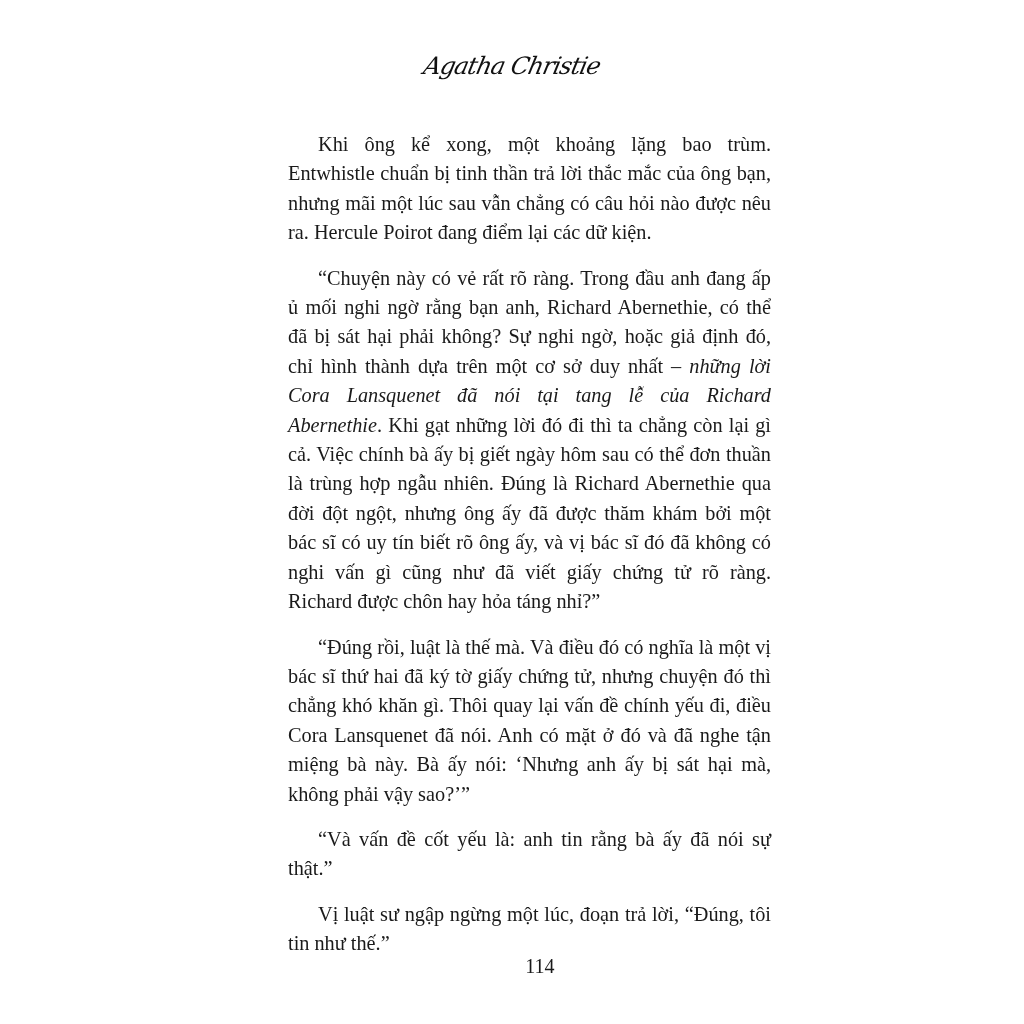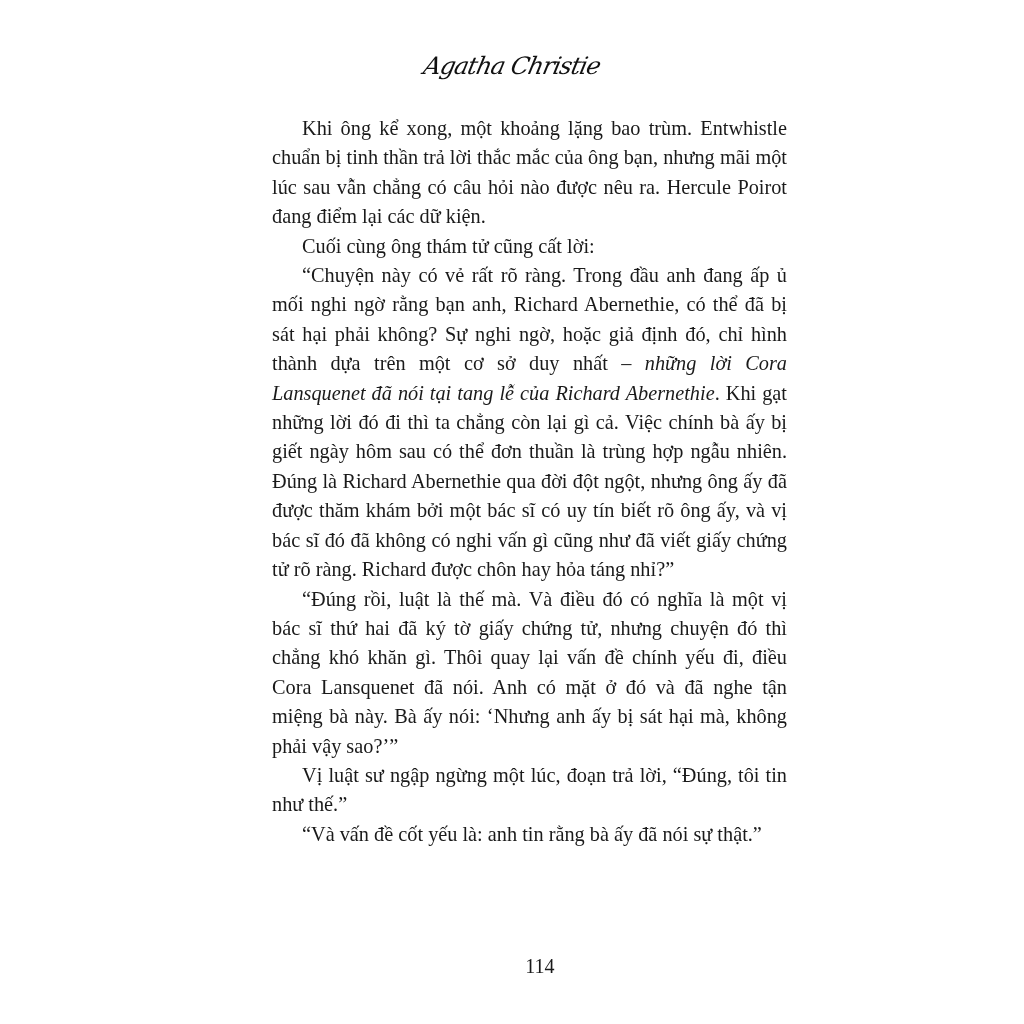--- a/index.html
+++ b/index.html
@@ -33,21 +33,21 @@
       left: 272px;
       width: 515px;
       font-family: "Liberation Serif", "DejaVu Serif", serif;
       font-size: 20.3px;
       line-height: 29.4px;
       text-align: justify;
       text-align-last: left;
       color: #1a1a1a;
     }
     .para {
-      margin: 0;
+      margin: 16px;
       text-indent: 30px;
     }
     .para em {
     }
     .page-number {
       position: absolute;
       top: 955px;
       left: 0;
       width: 1024px;
       text-align: center;
@@ -57,20 +57,19 @@
       padding-left: 28px;
     }
   </style>
 </head>
 <body>
 
 <div class="header-signature">Agatha Christie</div>
 
 <div class="text-column">
   <p class="para">Khi ông kể xong, một khoảng lặng bao trùm. Entwhistle chuẩn bị tinh thần trả lời thắc mắc của ông bạn, nhưng mãi một lúc sau vẫn chẳng có câu hỏi nào được nêu ra. Hercule Poirot đang điểm lại các dữ kiện.</p>
-  <p class="para">Cuối cùng ông thám tử cũng cất lời:</p>
   <p class="para"><span>“Chuyện này có vẻ rất rõ ràng. Trong đầu anh đang ấp ủ mối nghi ngờ rằng bạn anh, Richard Abernethie, có thể đã bị sát hại phải không? Sự nghi ngờ, hoặc giả định đó, chỉ hình thành dựa trên một cơ sở duy nhất – </span><em>những lời Cora Lansquenet đã nói tại tang lễ của Richard Abernethie</em><span>. Khi gạt những lời đó đi thì ta chẳng còn lại gì cả. Việc chính bà ấy bị giết ngày hôm sau có thể đơn thuần là trùng hợp ngẫu nhiên. Đúng là Richard Abernethie qua đời đột ngột, nhưng ông ấy đã được thăm khám bởi một bác sĩ có uy tín biết rõ ông ấy, và vị bác sĩ đó đã không có nghi vấn gì cũng như đã viết giấy chứng tử rõ ràng. Richard được chôn hay hỏa táng nhỉ?”</span></p>
   <p class="para">“Đúng rồi, luật là thế mà. Và điều đó có nghĩa là một vị bác sĩ thứ hai đã ký tờ giấy chứng tử, nhưng chuyện đó thì chẳng khó khăn gì. Thôi quay lại vấn đề chính yếu đi, điều Cora Lansquenet đã nói. Anh có mặt ở đó và đã nghe tận miệng bà này. Bà ấy nói: ‘Nhưng anh ấy bị sát hại mà, không phải vậy sao?’”</p>
+  <p class="para">“Và vấn đề cốt yếu là: anh tin rằng bà ấy đã nói sự thật.”</p>
   <p class="para">Vị luật sư ngập ngừng một lúc, đoạn trả lời, “Đúng, tôi tin như thế.”</p>
-  <p class="para">“Và vấn đề cốt yếu là: anh tin rằng bà ấy đã nói sự thật.”</p>
 </div>
 
 <div class="page-number">114</div>
 
 </body></html>

